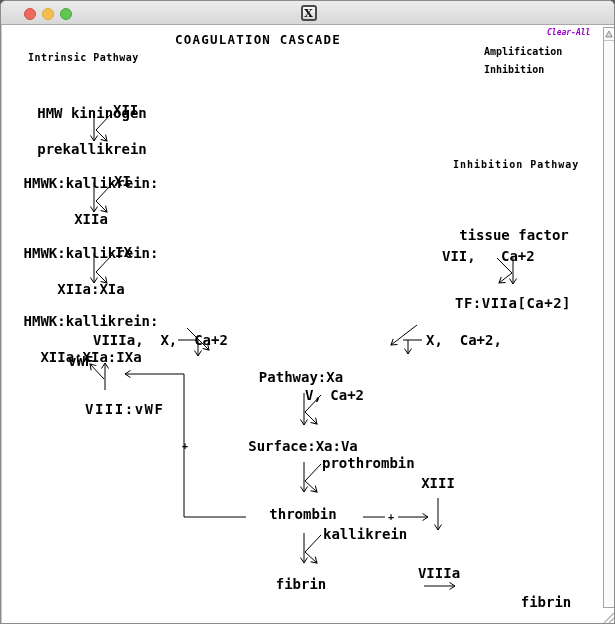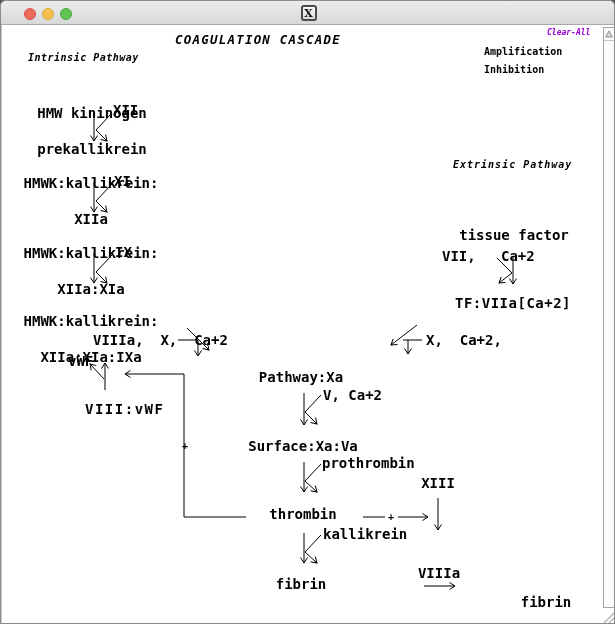--- a/index.html
+++ b/index.html
@@ -42,21 +42,21 @@
   #sb-up { position:absolute; left:0; top:0; width:10px; height:13px;
            border-bottom:1px solid #c3c3c3; display:flex; align-items:center; justify-content:center; }
   #grip { position:absolute; left:600px; top:608px; width:15px; height:16px; }
   
   .dl { position:absolute; color:#000; white-space:pre; font-weight:bold;
         font-family:"DejaVu Sans Mono", monospace; }
   .sz9 { font-size:14px; line-height:12px; }
   .sz8 { font-size:14px;  line-height:10px; }
   .ctr { transform:translateX(-50%); text-align:center; }
   .pin { transform:translate(-50%,-50%); }
-  .ital { font-style:italic; }
+  .ital { }
   #clear-all { position:absolute; left:546px; top:27px;
                font:bold italic 8px "DejaVu Sans Mono", monospace;
                color:#9a00d2; cursor:pointer; }
   #main-title { left:257px; top:31px; font-size:12.5px; letter-spacing:1.2px; }
   .hdg { font-size:10px; }
   line, path.fb { stroke:#000; stroke-width:1; fill:none; }
   .griph { stroke:#b5b5b5; stroke-width:1.5; }
 </style>
 </head>
 <body>
@@ -141,21 +141,21 @@
       <line x1="437" y1="497" x2="437" y2="529" marker-end="url(#ah)"></line>
     </g>
     <g>
       <line x1="423" y1="585" x2="454" y2="585" marker-end="url(#ah)"></line>
     </g>
   </svg>
 
   <span id="clear-all">Clear-All</span>
   <span class="dl ctr ital" id="main-title">COAGULATION CASCADE</span>
   <span class="dl ital hdg" style="left:27px;top:51px;letter-spacing:.5px">Intrinsic Pathway</span>
-  <span class="dl ital hdg" style="left:452px;top:158px;letter-spacing:1px">Extrinsic Pathway</span>
+  <span class="dl ital hdg" style="left:452px;top:158px;letter-spacing:1px">Inhibition Pathway</span>
   <span class="dl hdg" style="left:483px;top:45px">Amplification</span>
   <span class="dl hdg" style="left:483px;top:63px">Inhibition</span>
 
   <div class="dl sz9 ctr" style="left:91px;top:82px">
     <div>HMW kininogen</div>
     <div>prekallikrein</div>
   </div>
   <div class="dl sz9 ctr" style="left:90px;top:152px">
     <div>HMWK:kallikrein:</div>
     <div>XIIa</div>
@@ -180,21 +180,21 @@
 
   <span class="dl sz9 ctr" style="left:513px;top:228px">tissue factor</span>
   <span class="dl sz9 ctr" style="left:512px;top:296px;letter-spacing:.5px">TF:VIIa[Ca+2]</span>
 
   <span class="dl sz8" style="left:112px;top:104px">XII</span>
   <span class="dl sz8" style="left:113px;top:175px">XI</span>
   <span class="dl sz8" style="left:114px;top:246px">IX</span>
   <span class="dl sz8" style="left:92px;top:334px">VIIIa,  X,  Ca+2</span>
   <span class="dl sz8" style="left:67px;top:355px">vWF</span>
   <span class="dl sz8" style="left:84px;top:403px;letter-spacing:1.5px">VIII:vWF</span>
-  <span class="dl sz8" style="left:322px;top:389px">V, Ca+2</span>
+  <span class="dl sz8" style="left:304px;top:389px">V, Ca+2</span>
   <span class="dl sz8" style="left:321px;top:457px">prothrombin</span>
   <span class="dl sz8" style="left:322px;top:528px">kallikrein</span>
   <span class="dl sz8" style="left:441px;top:250px">VII,   Ca+2</span>
   <span class="dl sz8" style="left:425px;top:334px">X,  Ca+2,</span>
   <span class="dl sz8 ctr" style="left:437px;top:477px">XIII</span>
   <span class="dl sz8 ctr" style="left:438px;top:567px">VIIIa</span>
 
   <span class="dl pin" style="left:184px;top:444px;font-size:10px">+</span>
   <span class="dl pin" style="left:390px;top:515px;font-size:10px">+</span>
 

